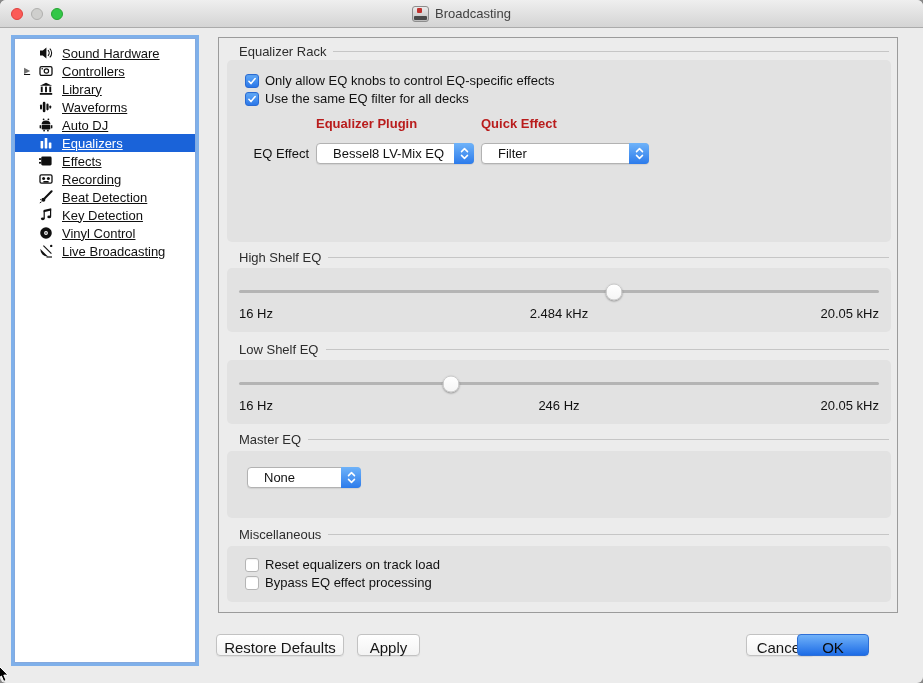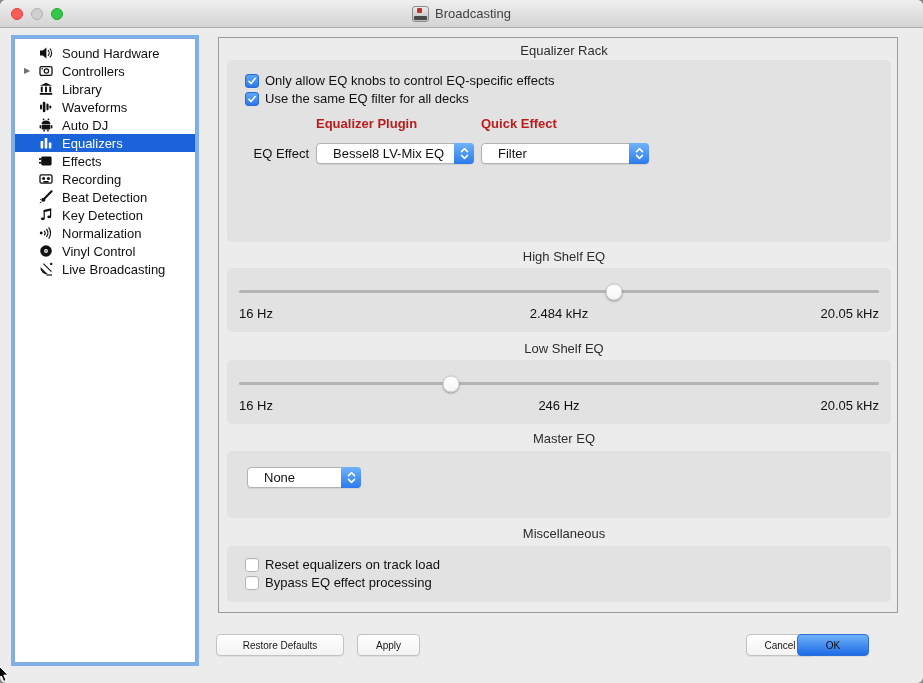--- a/index.html
+++ b/index.html
@@ -14,29 +14,29 @@
   .tl.gray{left:31px;background:#cfcfcd;border:1px solid #b0b0ae;}
   .tl.green{left:51px;background:#33c748;border:1px solid #27a532;}
   .appicon{display:inline-block;width:17px;height:16px;position:relative;}
   .ai-body{position:absolute;left:0;top:0;right:0;bottom:0;background:linear-gradient(#ebebeb,#bdbdbd);border:1px solid #8d8d8d;border-radius:3px;}
   .ai-red{position:absolute;left:5px;top:2px;width:5px;height:5px;background:#c03330;border-radius:1px;}
   .ai-base{position:absolute;left:2px;right:2px;bottom:2px;height:4px;background:#4a4a4a;border-radius:1px;}
   
   .sidebar{position:absolute;left:14px;top:38px;width:182px;height:625px;background:#fff;
            border:1px solid #84a9de;box-shadow:0 0 0 3px #7fb0ea;box-sizing:border-box;padding-top:5px;overflow:hidden;}
   .sidebar ul{list-style:none;margin:0;padding:0;}
-  .item{height:18px;display:flex;align-items:center;padding-left:9px;color:#101010;cursor:default;}
+  .item{height:18px;display:flex;align-items:center;padding-left:9px;color:#101010;cursor:default;text-decoration:underline;}
   .item .disc{width:15px;font-size:8px;color:#6f6f6f;line-height:18px;}
   .item .icn{width:23px;display:flex;align-items:center;}
   .item .icn svg{display:block;}
   .item.selected{background:#1a63d9;color:#fff;}
   
   .panel{position:absolute;left:218px;top:37px;width:680px;height:576px;border:1px solid #9b9b9b;
          background:#ececec;box-sizing:border-box;}
-  .gtitle{position:absolute;left:20px;right:8px;height:16px;display:flex;align-items:center;gap:7px;color:#2d2d2d;flex-direction:column;}
+  .gtitle{position:absolute;left:20px;right:8px;height:16px;display:flex;align-items:center;gap:7px;color:#2d2d2d;}
   .gline{flex:1;height:1px;background:#c6c6c6;}
   .gbox{position:absolute;left:8px;width:664px;background:#e2e2e2;border-radius:5px;}
   .cbrow{position:absolute;display:flex;align-items:center;gap:6px;}
   .cb{width:14px;height:14px;border-radius:3px;background:#fff;border:1px solid #b5b5b5;box-sizing:border-box;
       display:flex;align-items:center;justify-content:center;box-shadow:inset 0 1px 1px rgba(0,0,0,.05);flex:none;}
   .cb svg{display:none;}
   .cb.checked{background:linear-gradient(#61aaf8,#2b77e8);border-color:#2a6bd3;}
   .cb.checked svg{display:block;}
   .hdr{position:absolute;font-weight:bold;color:#b91c1c;}
   .rowlbl{position:absolute;line-height:21px;}
@@ -49,21 +49,21 @@
   .track{position:absolute;left:0;right:0;top:10px;height:3px;background:#b4b4b4;border-radius:1.5px;}
   .knob{position:absolute;top:11.5px;width:17px;height:17px;background:linear-gradient(#fff,#f5f5f5);
         border:1px solid #cbcbcb;border-radius:50%;transform:translate(-50%,-50%);
         box-shadow:0 1px 2px rgba(0,0,0,.35);box-sizing:border-box;}
   .frow{position:absolute;left:12px;right:12px;height:16px;}
   .fl{position:absolute;left:0;}
   .fc{position:absolute;left:0;right:0;text-align:center;}
   .fr{position:absolute;right:0;}
   
   .btn{position:absolute;height:22px;border-radius:4px;border:1px solid #c2c2c2;
-       background:linear-gradient(#fff,#f3f3f3);font-family:inherit;font-size:10px;color:#161616;
+       background:linear-gradient(#fff,#f3f3f3);font-family:inherit;font-size:15px;color:#161616;
        box-shadow:0 1px 1px rgba(0,0,0,.06);padding:4px;}
   .btn.primary{background:linear-gradient(#70b2f9,#1d6ce6);border-color:#2e6fd6;color:#0c0c0c;}
   .cursor{position:absolute;left:-3px;top:665px;pointer-events:none;}
 </style>
 </head>
 <body>
 
 <div class="window">
 
   <div class="titlebar">
@@ -199,30 +199,20 @@
               <ellipse cx="3.8" cy="10.8" rx="1.9" ry="1.4"></ellipse>
               <ellipse cx="10.2" cy="8.9" rx="1.9" ry="1.4"></ellipse>
             </svg>
           </span>
         <span>Key Detection</span>
       </li>
       <li class="item">
         <span class="disc"></span>
         <span class="icn">
             <svg width="14" height="14" viewBox="0 0 14 14" fill="currentColor">
-              <circle cx="2.2" cy="7" r="1.4"></circle>
-              <path d="M5 4.6a3.4 3.4 0 0 1 0 4.8M7.3 3a6 6 0 0 1 0 8M9.6 1.4a9 9 0 0 1 0 11.2" fill="none" stroke="currentColor" stroke-width="1.2"></path>
-            </svg>
-          </span>
-        <span>Normalization</span>
-      </li>
-      <li class="item">
-        <span class="disc"></span>
-        <span class="icn">
-            <svg width="14" height="14" viewBox="0 0 14 14" fill="currentColor">
               <path fill-rule="evenodd" d="M7 1.2a5.8 5.8 0 1 1 0 11.6A5.8 5.8 0 0 1 7 1.2zm0 3.9a1.9 1.9 0 1 0 0 3.8 1.9 1.9 0 0 0 0-3.8z"></path>
               <circle cx="7" cy="7" r=".8"></circle>
             </svg>
           </span>
         <span>Vinyl Control</span>
       </li>
       <li class="item">
         <span class="disc"></span>
         <span class="icn">
             <svg width="14" height="14" viewBox="0 0 14 14" fill="currentColor">

